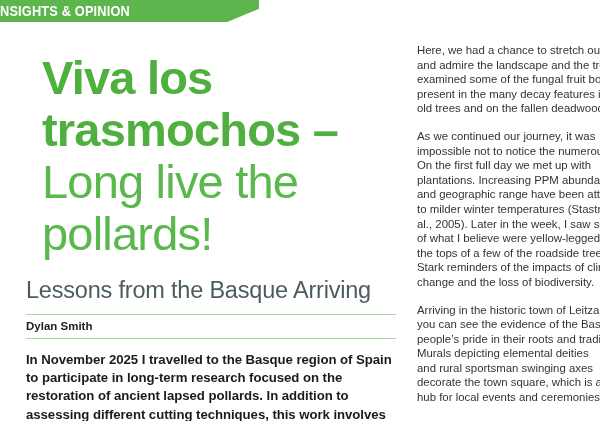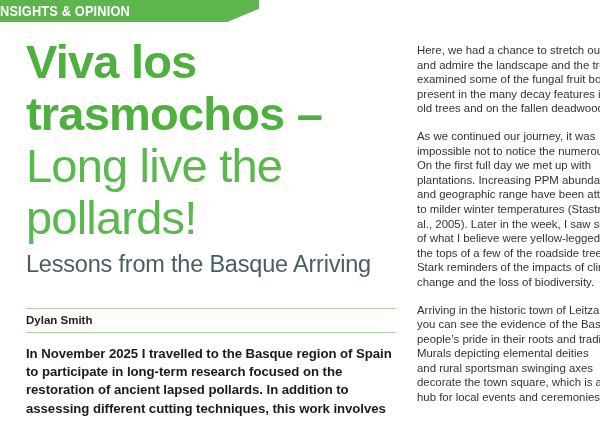--- a/index.html
+++ b/index.html
@@ -69,21 +69,21 @@
     position: absolute;
     left: 417px;
     top: 21px;
     width: 190px;
     height: 378px;
     overflow: hidden;
   }
 
   
   .headline {
-    margin: 0;
+    margin: 16px;
     font-size: 47px;
     line-height: 52px;
     letter-spacing: -0.8px;
     color: #55b24a;
     font-weight: normal;
   }
   .headline .hl-bold {
     font-weight: bold;
     color: #4fb03f;
   }
@@ -103,21 +103,21 @@
 
   
   .rule {
     height: 1px;
     background: #a9d6a1;
     width: 370px;
     margin: 0;
     border: 0;
   }
   .byline-wrap {
-    margin-top: 30px;
+    margin-top: 10px;
   }
   .byline {
     font-size: 11.5px;
     font-weight: bold;
     color: #1f1f1f;
     padding: 4px 0 5px 0;
     line-height: 14px;
   }
 
   

